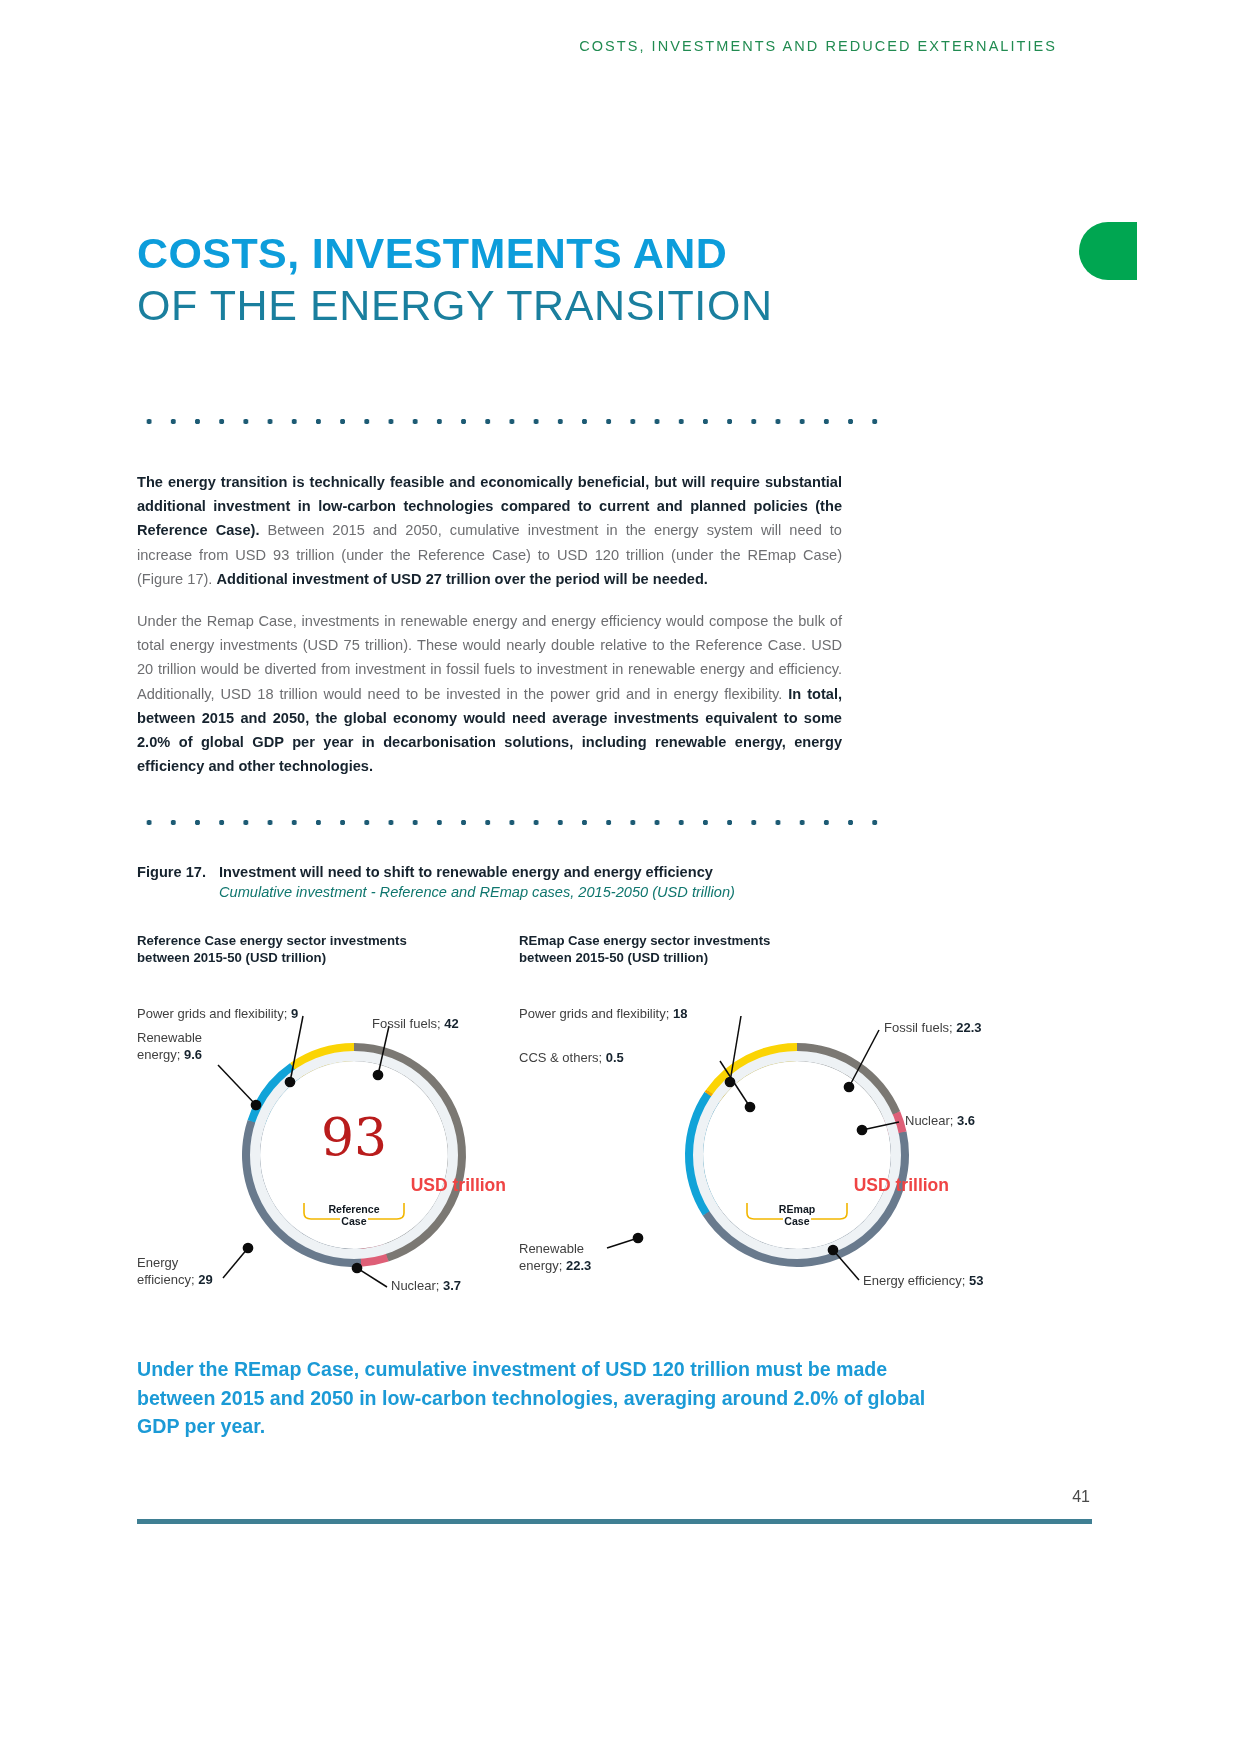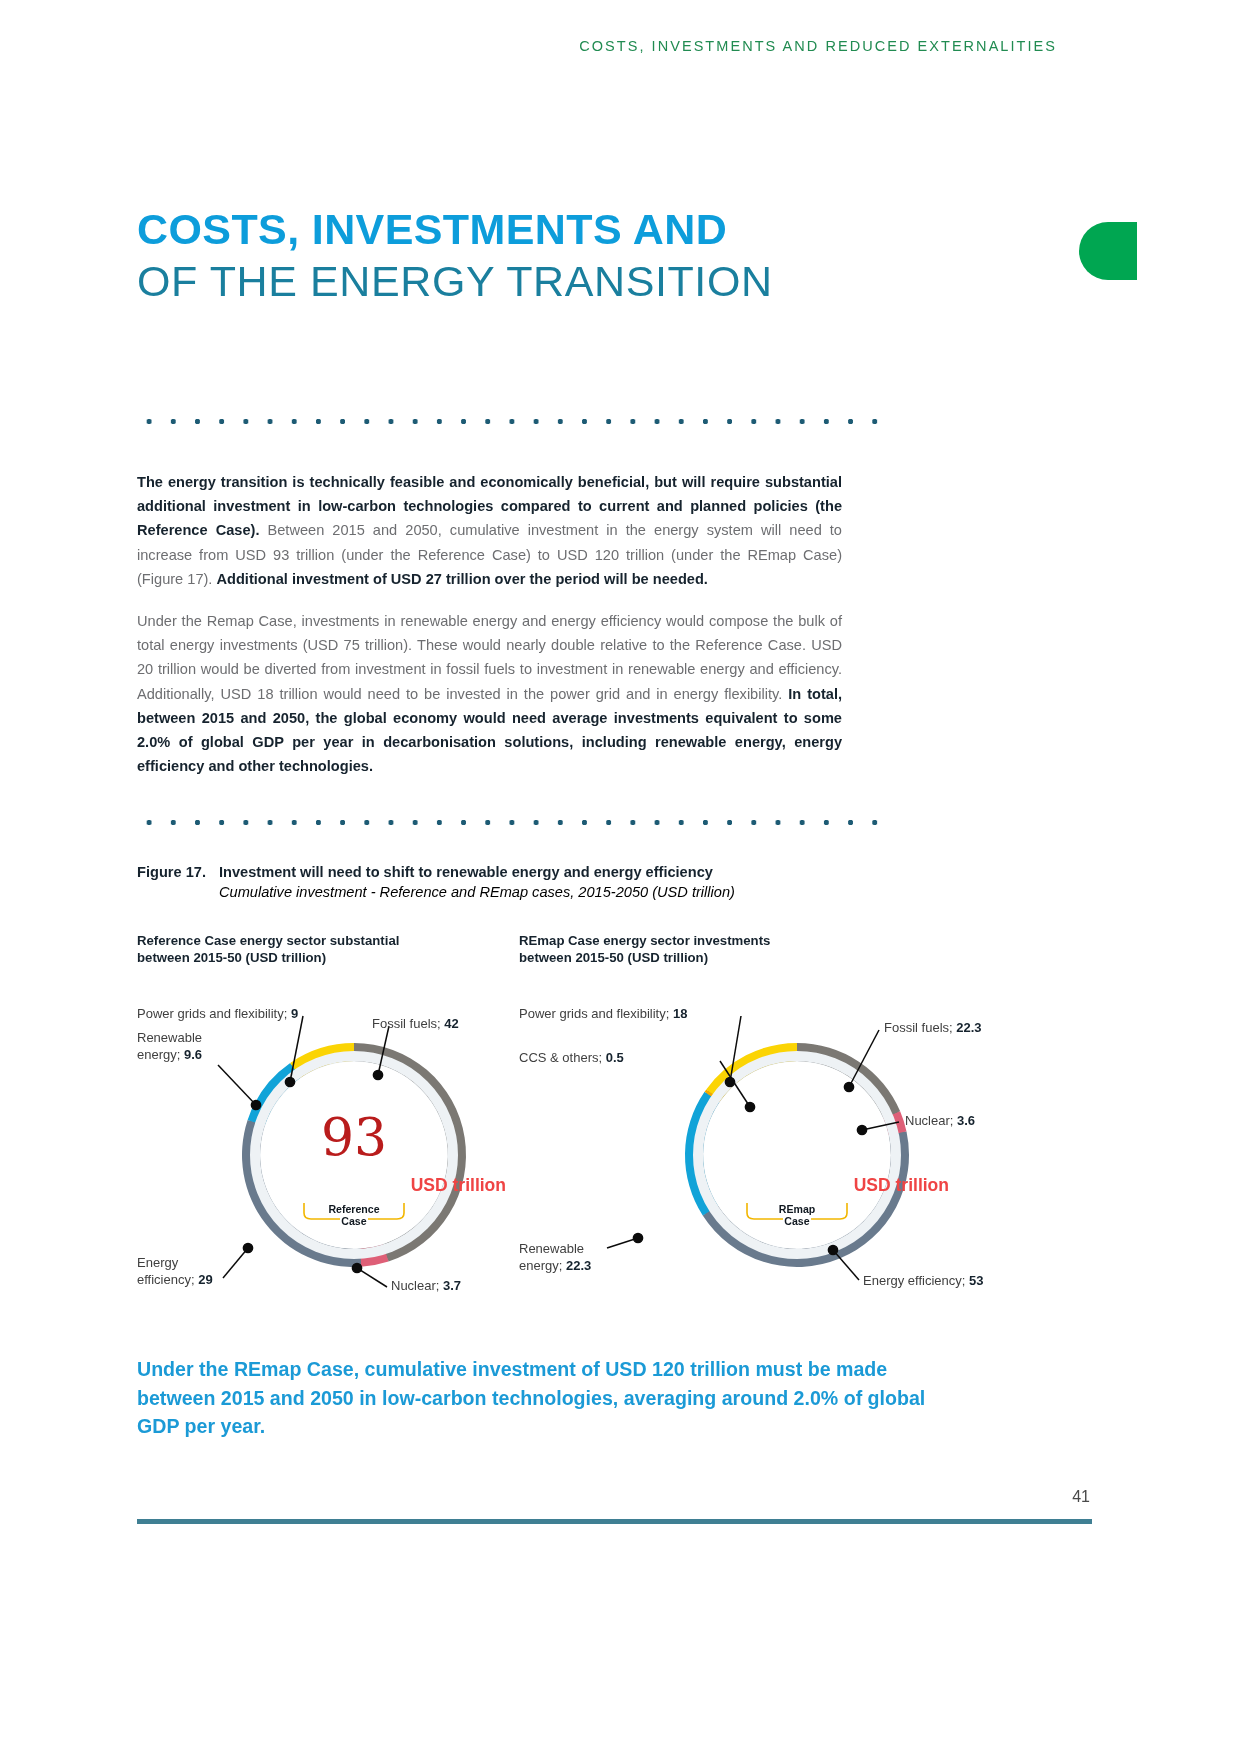--- a/index.html
+++ b/index.html
@@ -25,20 +25,21 @@
     background:#00a651;
     border-radius:58px 0 0 58px;
   }
 
   
   .title-wrap{ position:absolute; left:137px; top:204px; width:760px; }
   .title-l1, .title-l2{
     font-size:43px; line-height:50px; font-weight:bold;
     color:#0d9ddb; letter-spacing:0.4px;
     font-family:"Liberation Sans", sans-serif;
+    margin-top:24px;
   }
   .title-l3{
     font-size:43px; line-height:54px; font-weight:400;
     color:#1a7f9e; letter-spacing:0.6px;
   }
 
   
   .dotrule{
     position:absolute; left:137px; width:750px; height:7px;
     background-image:radial-gradient(circle, #1d5b74 2.6px, rgba(0,0,0,0) 2.9px);
@@ -57,21 +58,21 @@
   }
   p.para b{ color:#16232e; font-weight:bold; }
   p.para.tight{ margin-bottom:0; }
 
   
   .fig-cap{ position:absolute; left:137px; top:864px; width:760px; }
   .fig-cap-row{ font-size:14.6px; color:#16232e; font-weight:bold; white-space:nowrap;}
   .fig-cap-row .fignum{ display:inline-block; width:82px; }
   .fig-sub{
     margin-left:82px; margin-top:4px;
-    font-size:14.6px; color:#000000; font-style:italic; font-weight:400;
+    font-size:14.6px; color:#0f766e; font-style:italic; font-weight:400;
     font-family:"Liberation Sans", sans-serif;
   }
 
   
   .charts{ position:absolute; left:137px; top:930px; width:960px; height:390px; }
   .chart-head{
     position:absolute; font-size:13.2px; line-height:16.5px;
     font-weight:bold; color:#16232e; white-space:nowrap;
   }
   #chart-head-left{ left:0px; top:3px; }
@@ -151,21 +152,21 @@
 <div class="dotrule" id="dotrule-2"></div>
 
 <div class="fig-cap">
   <div class="fig-cap-row"><span class="fignum">Figure 17.</span><span>Investment will need to shift to renewable energy and energy efficiency</span></div>
   <div class="fig-sub">Cumulative investment - Reference and REmap cases, 2015-2050 (USD trillion)</div>
 </div>
 
 <div class="charts">
 
   <div class="chart-head" id="chart-head-left">
-    <div>Reference Case energy sector substantial</div>
+    <div>Reference Case energy sector investments</div>
     <div>between 2015-50 (USD trillion)</div>
   </div>
   <div class="chart-head" id="chart-head-right">
     <div>REmap Case energy sector investments</div>
     <div>between 2015-50 (USD trillion)</div>
   </div>
 
   <div class="donut-box" id="donut-left">
     <svg class="donut-svg" width="280" height="280" viewBox="0 0 280 280">
 

